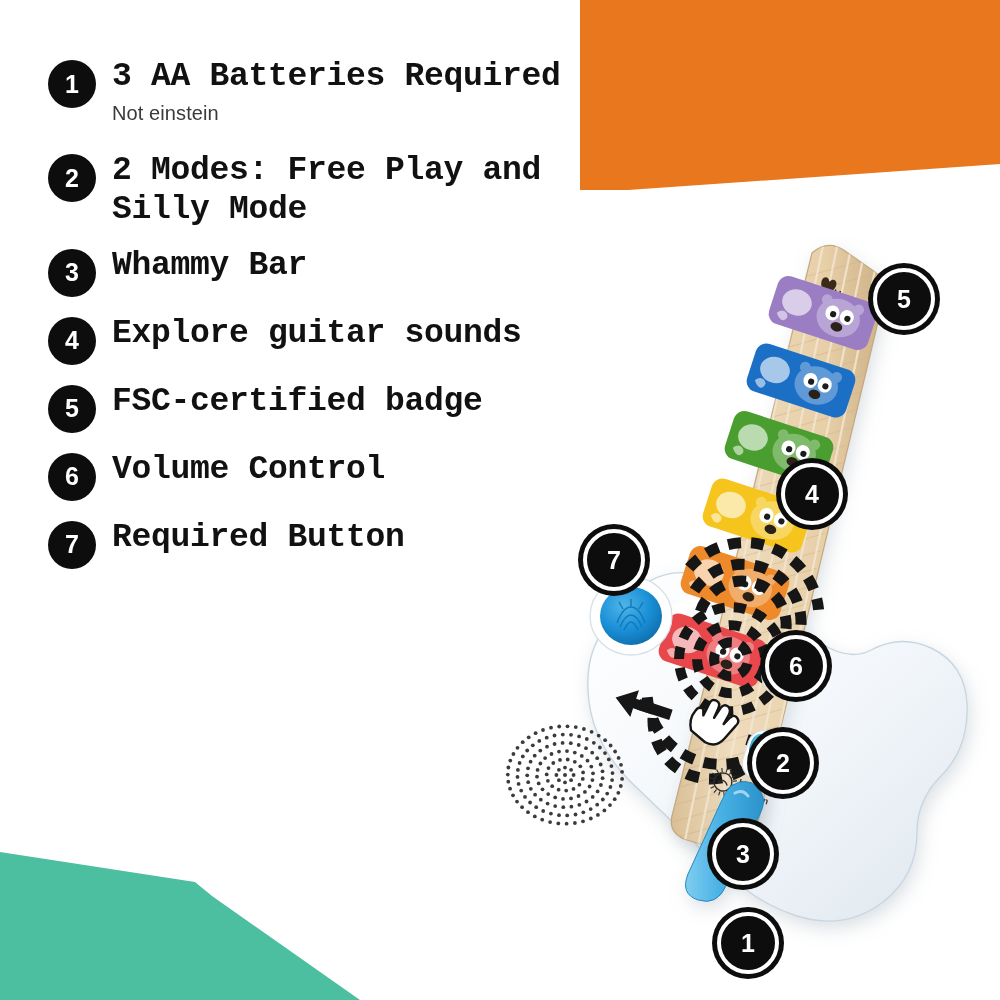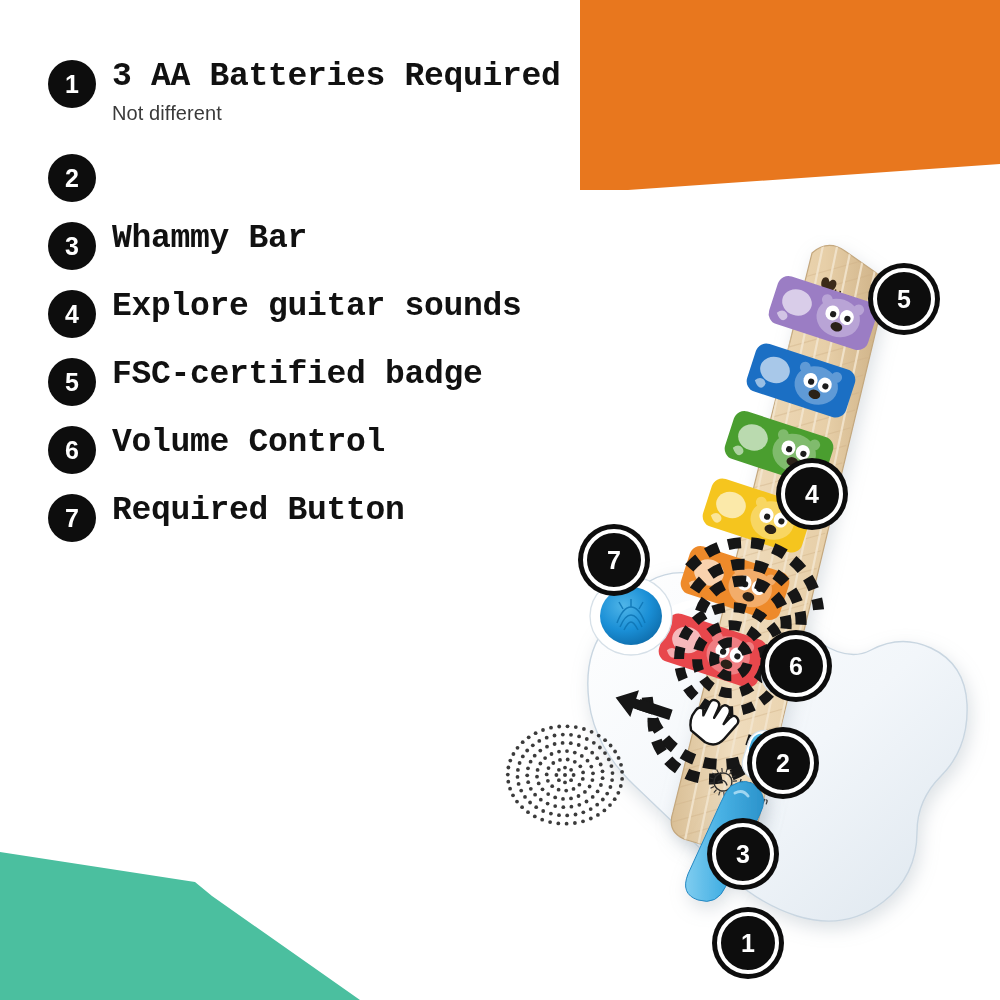--- a/index.html
+++ b/index.html
@@ -92,27 +92,30 @@
   <svg class="corner" id="corner-teal" viewBox="0 0 420 180" preserveAspectRatio="none">
     <polygon id="shape-teal" points="0,32 195,62 212,76 360,180 0,180" fill="#4BBF9F"></polygon>
   </svg>
 
   <div id="feature-list">
 
     <div class="feature-row">
       <div class="badge">1</div>
       <div class="feature-text">
         <div class="feature-title">3 AA Batteries Required</div>
-        <div class="feature-sub">Not different</div>
+        <div class="feature-sub">Not einstein</div>
       </div>
     </div>
     <div class="gap-md"></div>
 
     <div class="feature-row">
       <div class="badge">2</div>
+      <div class="feature-text">
+        <div class="feature-title">2 Modes: Free Play and Silly Mode</div>
+      </div>
     </div>
     <div class="gap-sm"></div>
 
     <div class="feature-row">
       <div class="badge">3</div>
       <div class="feature-text">
         <div class="feature-title">Whammy Bar</div>
       </div>
     </div>
     <div class="gap-sm"></div>

